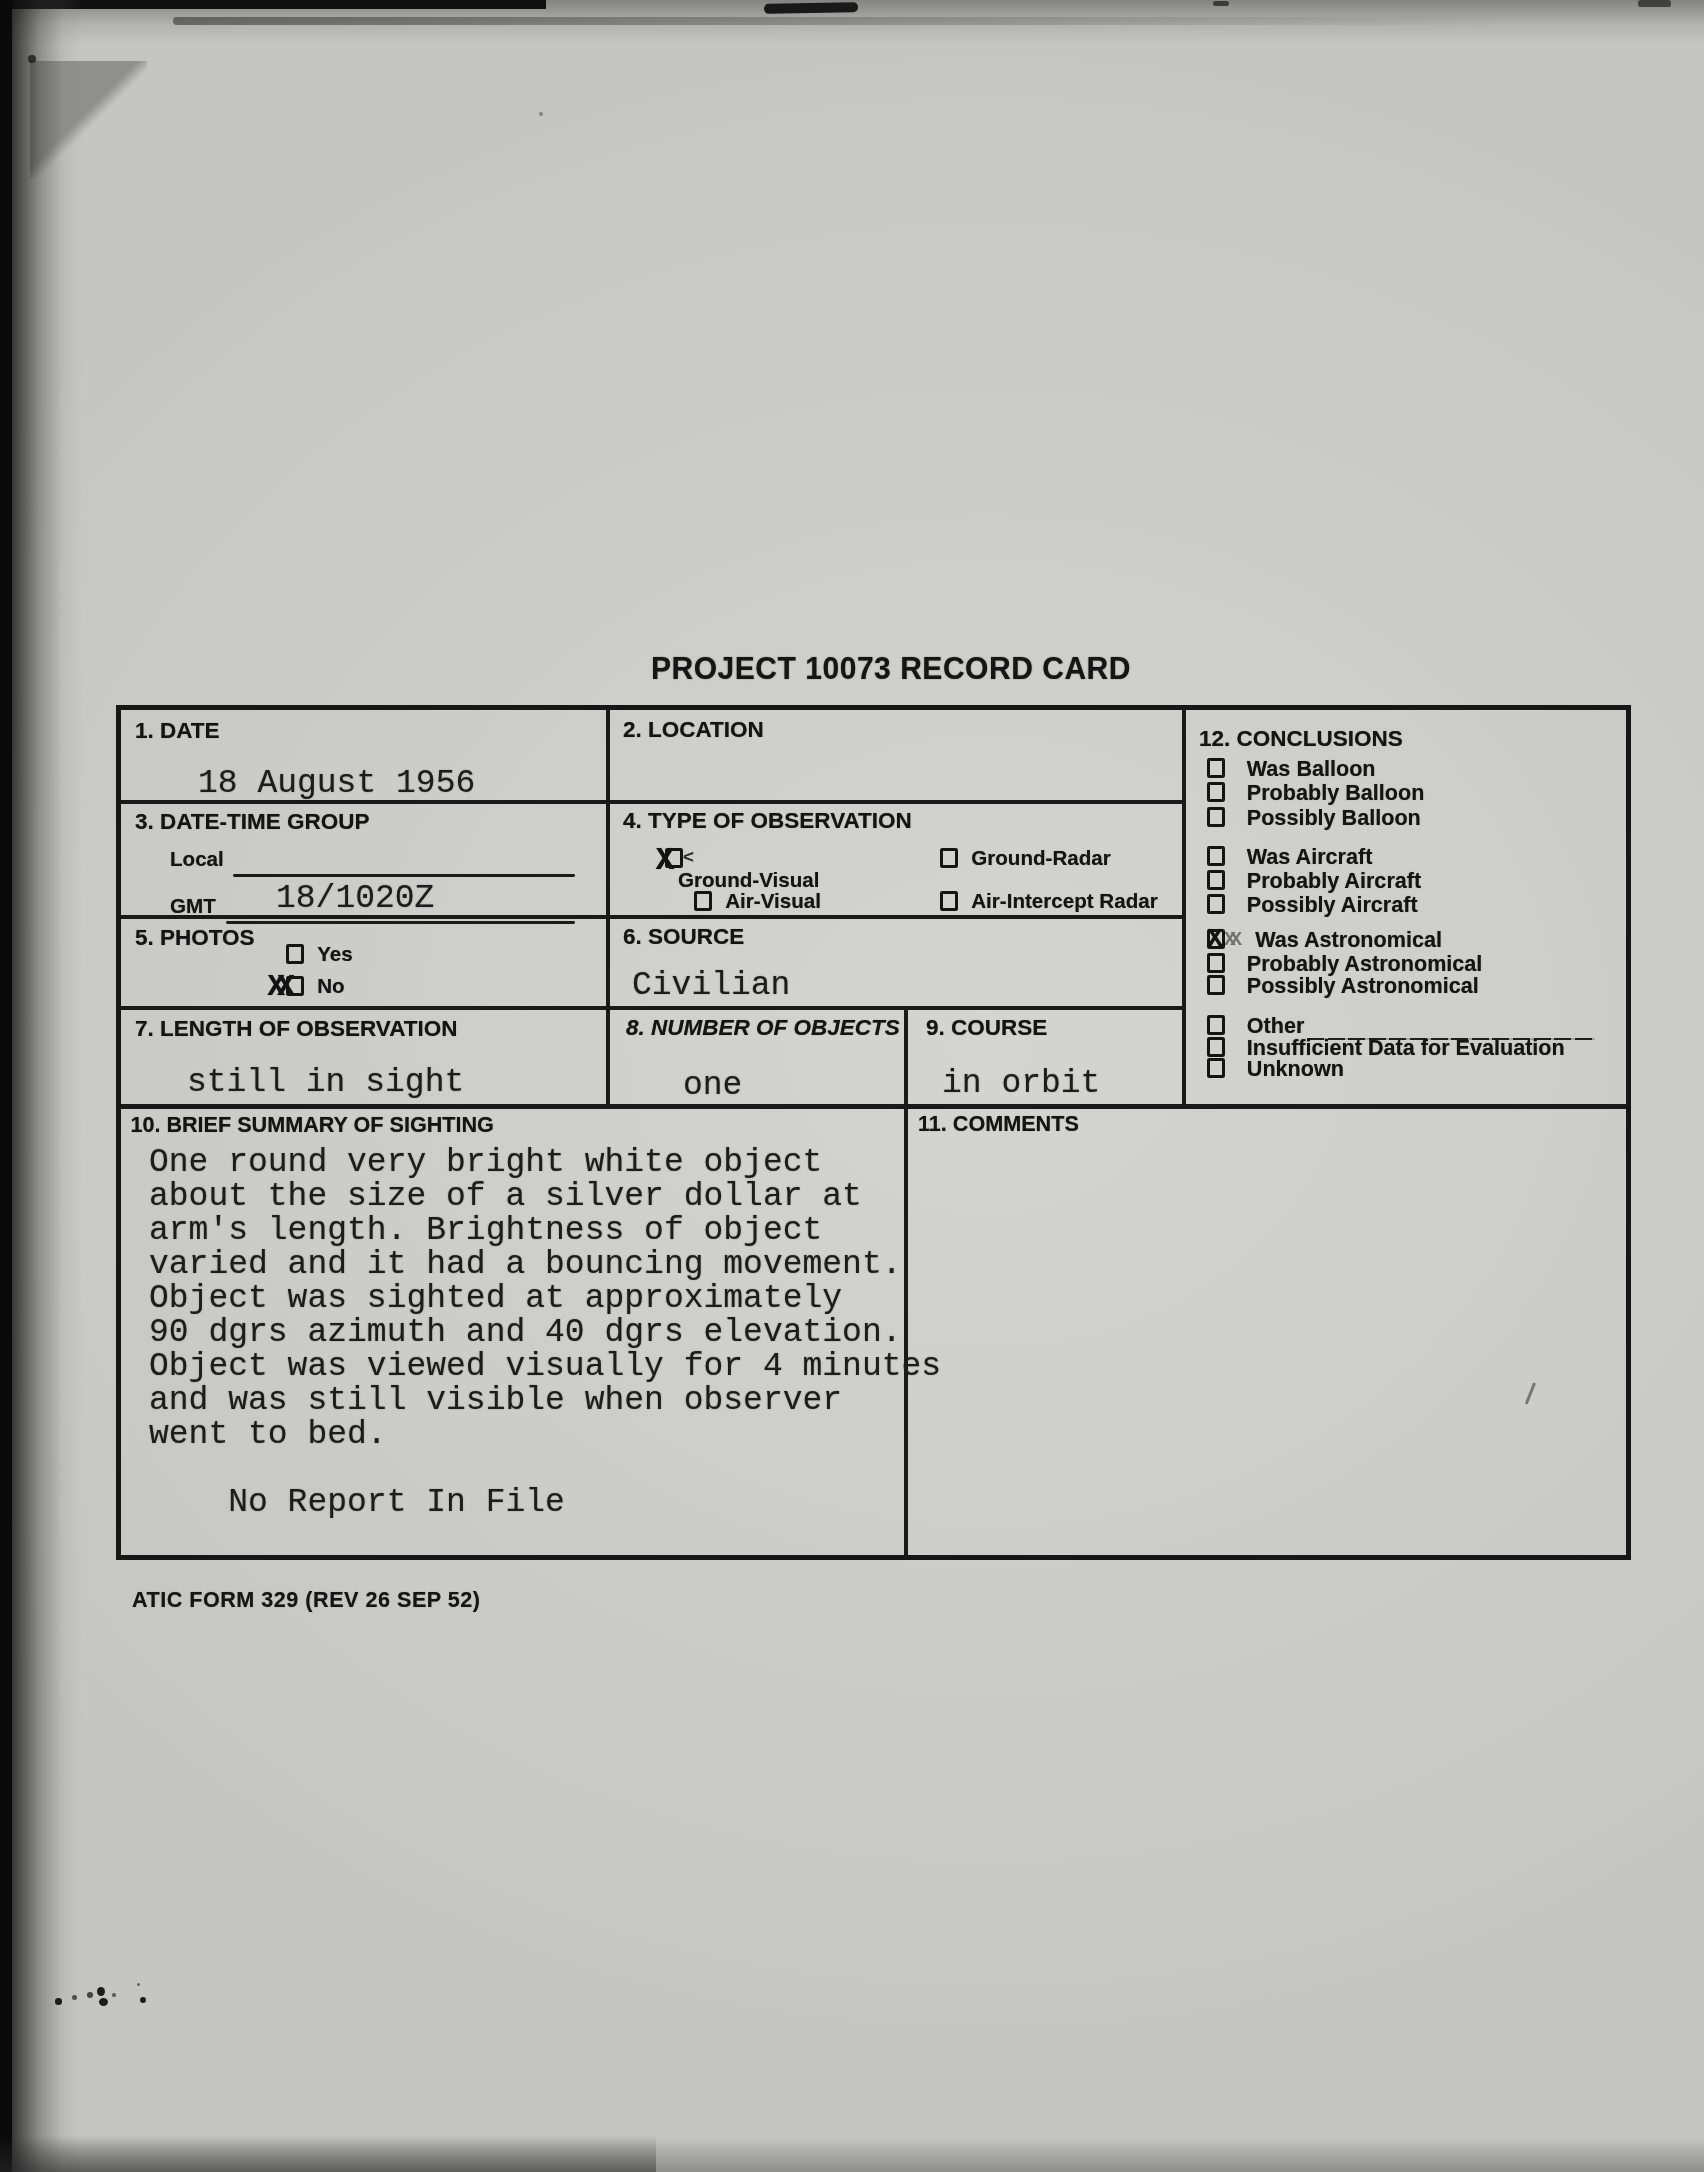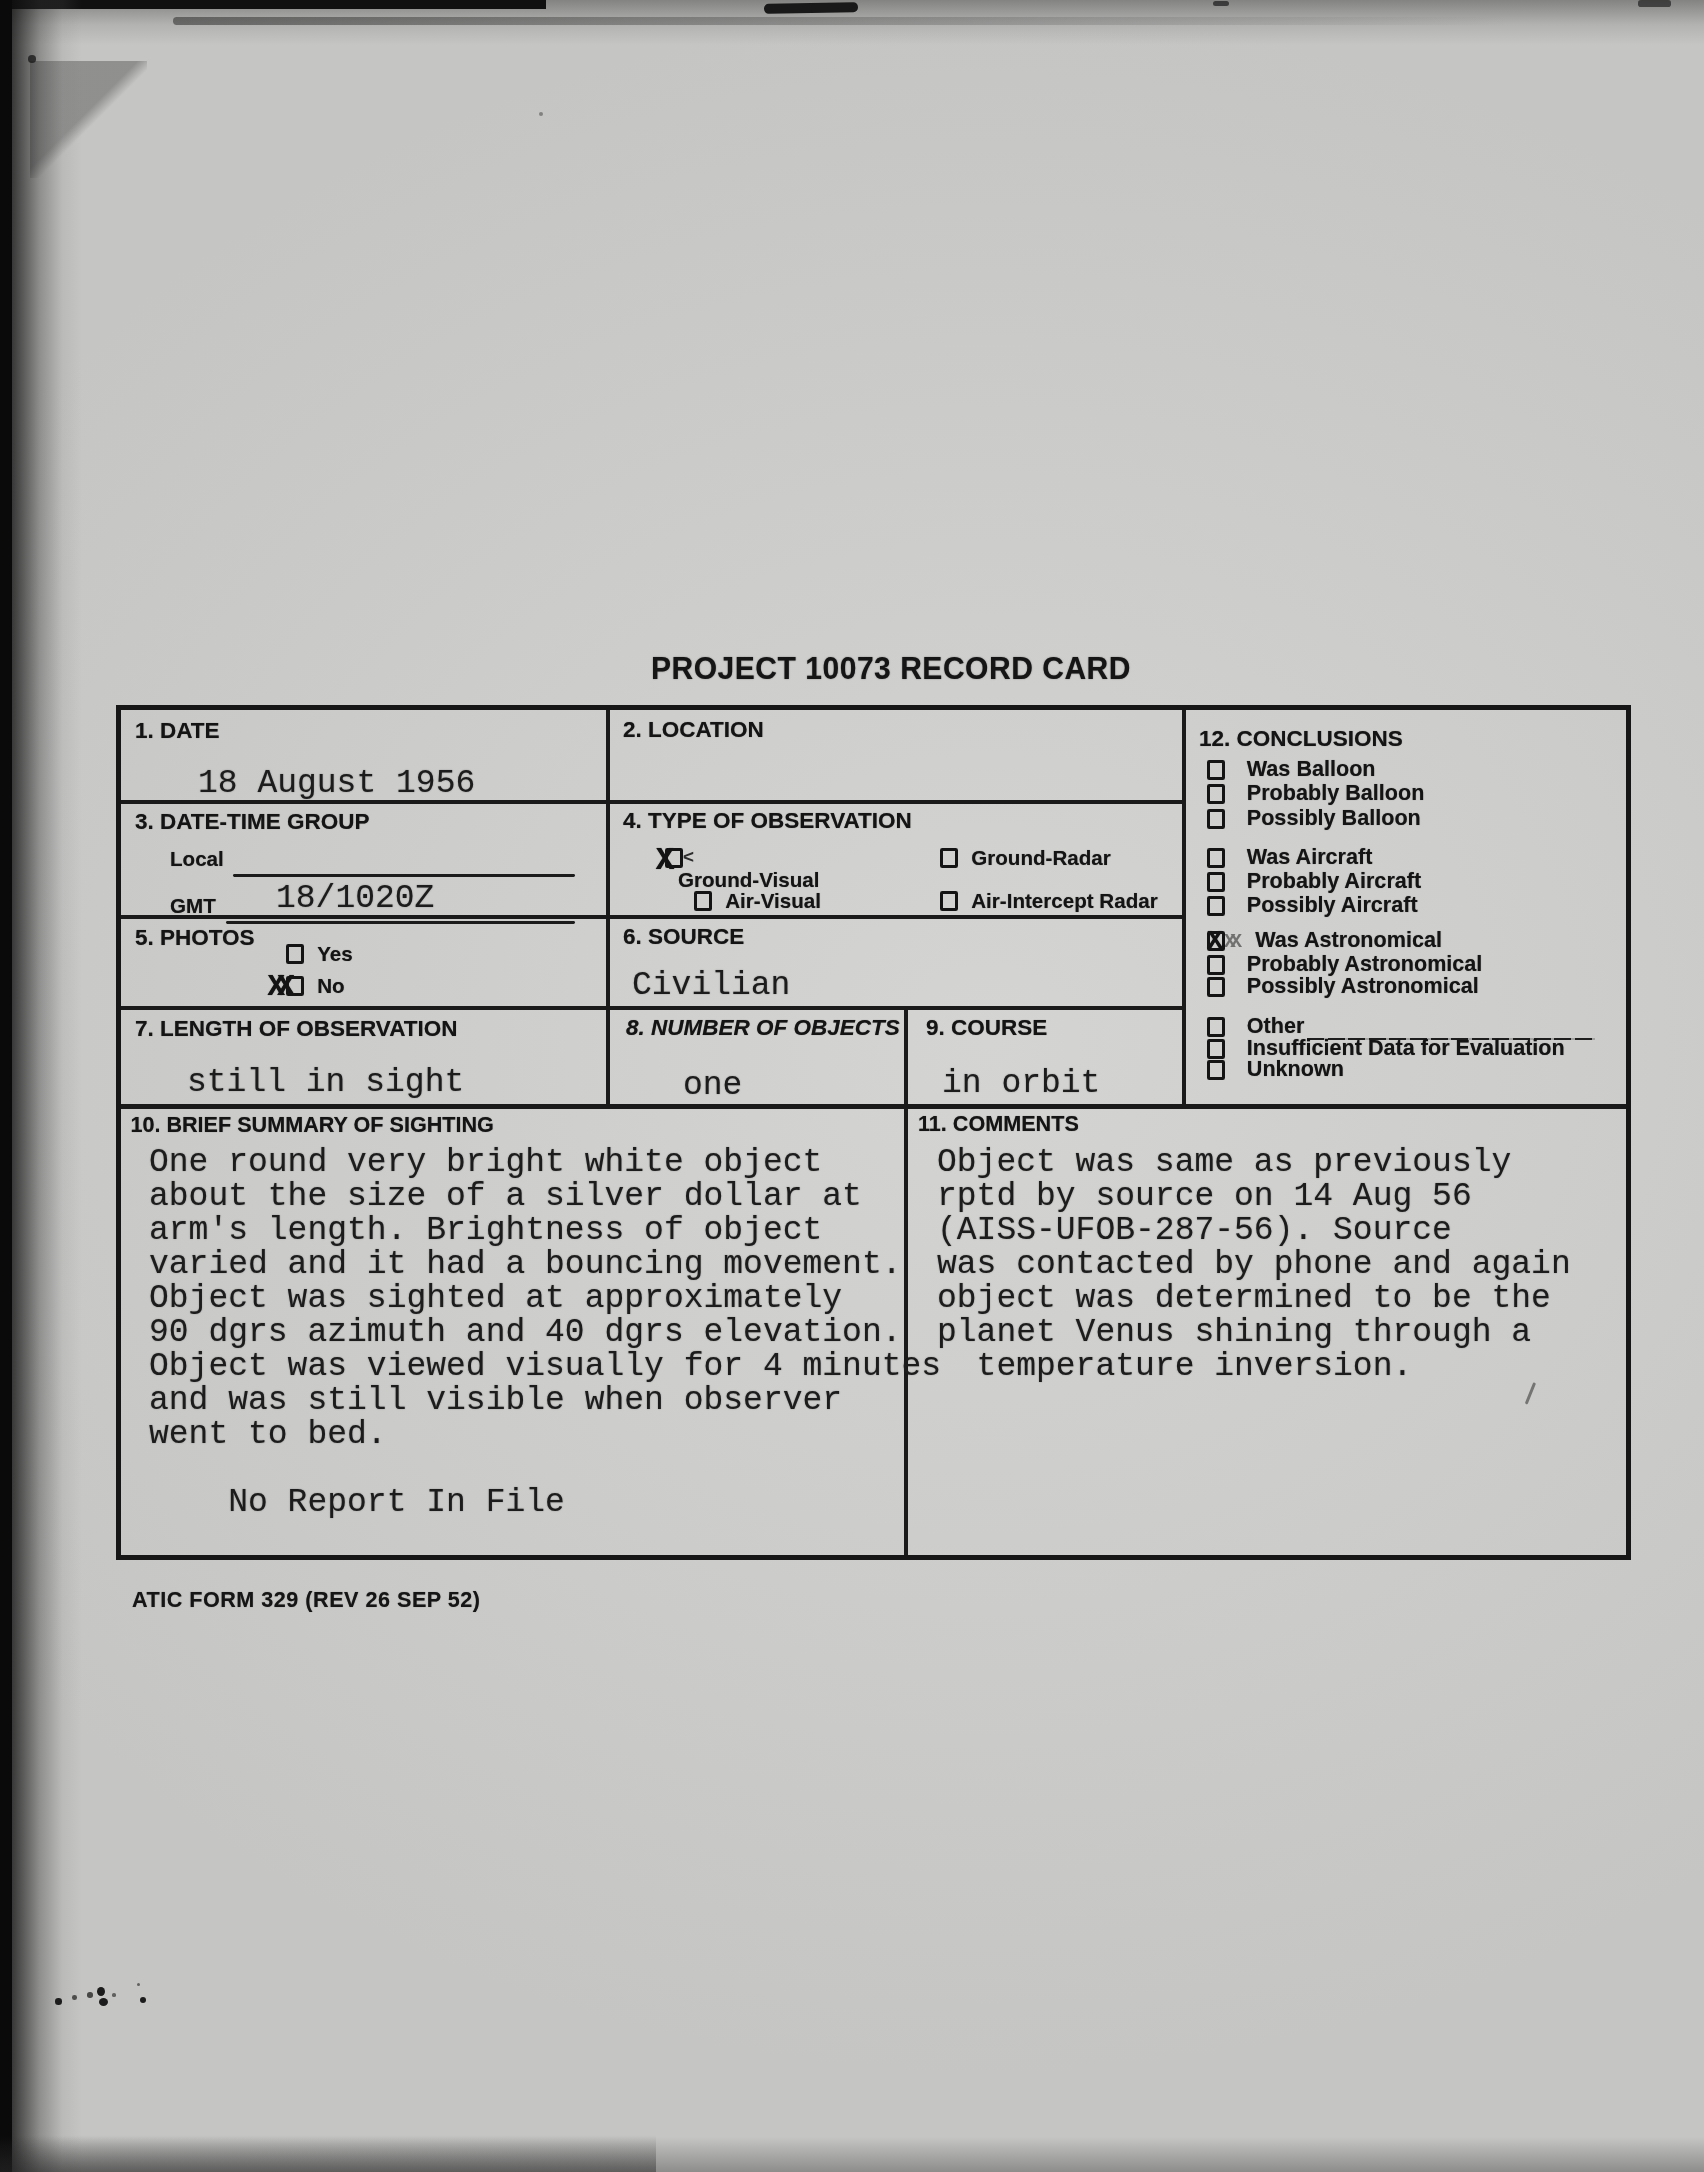--- a/index.html
+++ b/index.html
@@ -38,21 +38,21 @@
   .tw{position:absolute;font-family:"Liberation Mono","DejaVu Sans Mono",monospace;font-size:33px;white-space:pre;
     color:#1c1c1c;text-shadow:0 0 1.4px rgba(30,30,30,.45);}
   .twblock{line-height:34px;}
   .uline{position:absolute;background:#1b1b1b;border-radius:1.4px;}
   .uline-dash{position:absolute;height:2.3px;background:repeating-linear-gradient(90deg,#1e1e1e 0 17px, rgba(30,30,30,.25) 17px 20.6px);}
   
   .cbrow{position:absolute;display:flex;align-items:flex-start;}
   .cb{position:relative;width:12.2px;height:14px;border:3.3px solid #141414;border-radius:2.3px;flex:none;margin-top:1.9px;}
   .cblab{font-size:20.6px;font-weight:bold;white-space:nowrap;margin-left:13px;color:#141414;text-shadow:0 0 0.9px rgba(10,10,10,.5);}
   .crow .cblab{font-size:21.6px;margin-left:21.6px;}
-  .crow{position:absolute;display:flex;align-items:center;}
+  .crow{position:absolute;display:flex;align-items:flex-start;}
   .style-x[data-checked="true"] .cb::after{content:"X";position:absolute;left:-12.2px;top:-8.4px;font:bold 31px "Liberation Mono",monospace;color:#131313;text-shadow:0 0 0.9px #222;}
   .style-x[data-checked="true"] .cb::before{content:"<";position:absolute;right:-14px;top:-3.7px;font:bold 19px "Liberation Mono",monospace;color:#2c2c2c;}
   .style-xx[data-checked="true"] .cb::after{content:"XX";position:absolute;left:-21.6px;top:-7.5px;font:bold 29px "Liberation Mono",monospace;letter-spacing:-7.5px;color:#131313;text-shadow:0 0 0.9px #222;}
   .style-xbox[data-checked="true"] .cb::after{content:"X";position:absolute;left:-2.8px;top:-7.5px;font:bold 26px "Liberation Mono",monospace;color:#131313;text-shadow:0 0 0.9px #222;}
   .style-xbox[data-checked="true"] .cb::before{content:"XX";position:absolute;left:14px;top:-2.8px;font:bold 19.7px "Liberation Mono",monospace;letter-spacing:-5.6px;color:#131313;opacity:.5;}
 </style>
 </head>
 <body>
 
 <div class="page">
@@ -150,27 +150,20 @@
 varied and it had a bouncing movement.
 Object was sighted at approximately
 90 dgrs azimuth and 40 dgrs elevation.
 Object was viewed visually for 4 minutes
 and was still visible when observer
 went to bed.
 
     No Report In File</div>
 
     <div class="flabel" style="left:797px;top:401px;font-size:21.6px;">11. COMMENTS</div>
-    <div class="tw twblock" style="left:816px;top:436px;width:684px;">Object was same as previously
-rptd by source on 14 Aug 56
-(AISS-UFOB-287-56). Source
-was contacted by phone and again
-object was determined to be the
-planet Venus shining through a
-  temperature inversion.</div>
 
     <div class="flabel" style="left:1078px;top:16px;">12. CONCLUSIONS</div>
 
     <div class="crow" style="left:1086px;top:46px;" data-checked="false">
       <span class="cb"></span>
       <span class="cblab">Was Balloon</span>
     </div>
     <div class="crow" style="left:1086px;top:70px;" data-checked="false">
       <span class="cb"></span>
       <span class="cblab">Probably Balloon</span>

